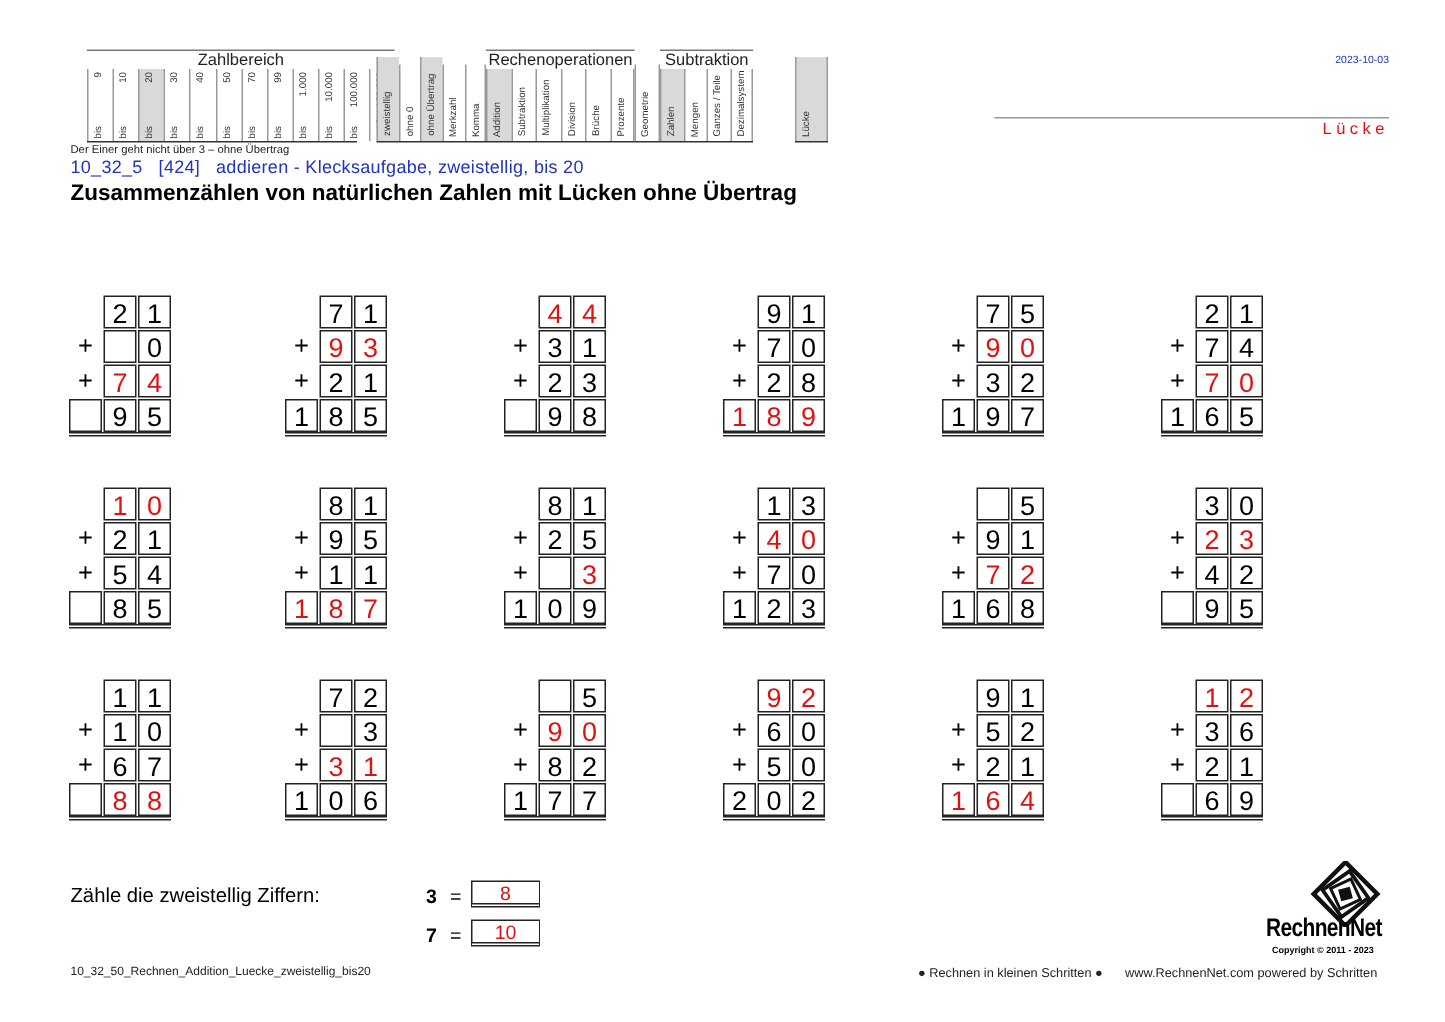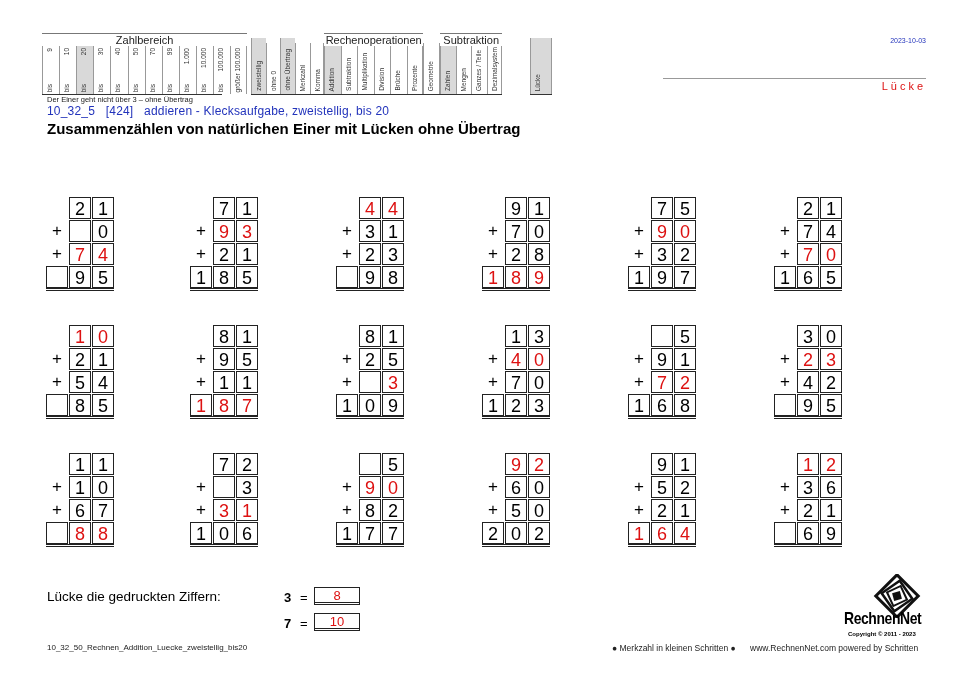--- a/index.html
+++ b/index.html
@@ -38,21 +38,21 @@
   .footer-slogan { position:absolute; left:612px; top:643px; font-size:8.5px; color:#222; }
   .footer-url { position:absolute; left:750px; top:643px; font-size:8.5px; color:#222; }
   .logo { position:absolute; left:872px; top:574px; width:50px; height:44px; }
   .logo-text { position:absolute; left:844px; top:609px; font-size:17px; font-weight:bold; letter-spacing:-0.5px; transform:scaleX(0.82); transform-origin:left; }
   .copyright { position:absolute; left:848px; top:631px; font-size:6px; font-weight:bold; }
 </style>
 </head>
 <body>
 
 <div id="cat-header">
-    <div class="cat-table" style="left: 42px; width: 180px;">
+    <div class="cat-table" style="left: 58px; width: 180px;">
       <div class="cat-title bordered" style="left: 0px; width: 205.2px;">Zahlbereich</div>
       <div class="col" style="left: 0px; width: 17.1px;">
         <span style="position: absolute; left: 3px; top: 2px; writing-mode: vertical-rl; transform: rotate(180deg); font-size: 6.5px; color: rgb(51, 51, 51); white-space: nowrap;">9</span>
         <span style="position: absolute; left: 3px; bottom: 2px; writing-mode: vertical-rl; transform: rotate(180deg); font-size: 6.5px; color: rgb(51, 51, 51);">bis</span>
       </div>
       <div class="col" style="left: 17.1px; width: 17.1px;">
         <span style="position: absolute; left: 3px; top: 2px; writing-mode: vertical-rl; transform: rotate(180deg); font-size: 6.5px; color: rgb(51, 51, 51); white-space: nowrap;">10</span>
         <span style="position: absolute; left: 3px; bottom: 2px; writing-mode: vertical-rl; transform: rotate(180deg); font-size: 6.5px; color: rgb(51, 51, 51);">bis</span>
       </div>
       <div class="col shaded" style="left: 34.2px; width: 17.1px;">
@@ -155,21 +155,21 @@
     </div>
     <div class="cat-table" style="left: 530.2px; width: 22px;">
       <div class="col shaded tall" style="left: 0px; width: 22px; border-right: 1px solid rgb(153, 153, 153);">
         <span style="position: absolute; left: 3px; bottom: 3px; writing-mode: vertical-rl; transform: rotate(180deg); font-size: 6.5px; color: rgb(51, 51, 51); white-space: nowrap;">Lücke</span>
       </div>
     </div>
   </div>
 
 <div class="subnote">Der Einer geht nicht über 3 – ohne Übertrag</div>
 <div class="code-line" style="white-space:pre;">10_32_5   [424]   addieren - Klecksaufgabe, zweistellig, bis 20</div>
-<div class="title">Zusammenzählen von natürlichen Einer mit Lücken ohne Übertrag</div>
+<div class="title">Zusammenzählen von natürlichen Zahlen mit Lücken ohne Übertrag</div>
 <div class="date">2023-10-03</div>
 <div class="hline"></div>
 <div class="loesung">Lücke</div>
 
 <div id="grid">
     <div class="prob" style="left: 46px; top: 197px;">
       <div class="cell box" style="left: 23px; top: 0px;">2</div>
       <div class="cell box" style="left: 46px; top: 0px;">1</div>
       <div class="plus" style="left: 0px; top: 23px;">+</div>
       <div class="cell box" style="left: 23px; top: 23px;"></div>
@@ -415,30 +415,30 @@
       <div class="plus" style="left: 0px; top: 46px;">+</div>
       <div class="cell box" style="left: 23px; top: 46px;">2</div>
       <div class="cell box" style="left: 46px; top: 46px;">1</div>
       <div class="cell box" style="left: 0px; top: 69px;"></div>
       <div class="cell box" style="left: 23px; top: 69px;">6</div>
       <div class="cell box" style="left: 46px; top: 69px;">9</div>
       <div class="resline" style="top: 91px;"></div>
     </div>
   </div>
 
-<div class="count-label">Lücke die gedruckten Ziffern:</div>
+<div class="count-label">Zähle die zweistellig Ziffern:</div>
 <div class="count-num" style="left:284px;top:590px;">3</div>
 <div class="count-eq" style="left:300px;top:590px;">=</div>
 <div class="count-box" style="left:314px;top:587px;">8</div>
 <div class="count-num" style="left:284px;top:616px;">7</div>
 <div class="count-eq" style="left:300px;top:616px;">=</div>
 <div class="count-box" style="left:314px;top:613px;">10</div>
 
 <div class="footer-file">10_32_50_Rechnen_Addition_Luecke_zweistellig_bis20</div>
-<div class="footer-slogan">● Merkzahl in kleinen Schritten ●</div>
+<div class="footer-slogan">● Rechnen in kleinen Schritten ●</div>
 <div class="footer-url">www.RechnenNet.com powered by Schritten</div>
 <svg class="logo" viewBox="0 0 50 44">
   <g transform="translate(25,22) rotate(45)">
     <rect x="-15" y="-15" width="30" height="30" fill="none" stroke="#111" stroke-width="3"></rect>
     <rect x="-11" y="-11" width="22" height="22" fill="none" stroke="#111" stroke-width="2.5" transform="rotate(10)"></rect>
     <rect x="-7.5" y="-7.5" width="15" height="15" fill="none" stroke="#111" stroke-width="2" transform="rotate(20)"></rect>
     <rect x="-4" y="-4" width="8" height="8" fill="#111" transform="rotate(30)"></rect>
   </g>
 </svg>
 <div class="logo-text">RechnenNet</div>

